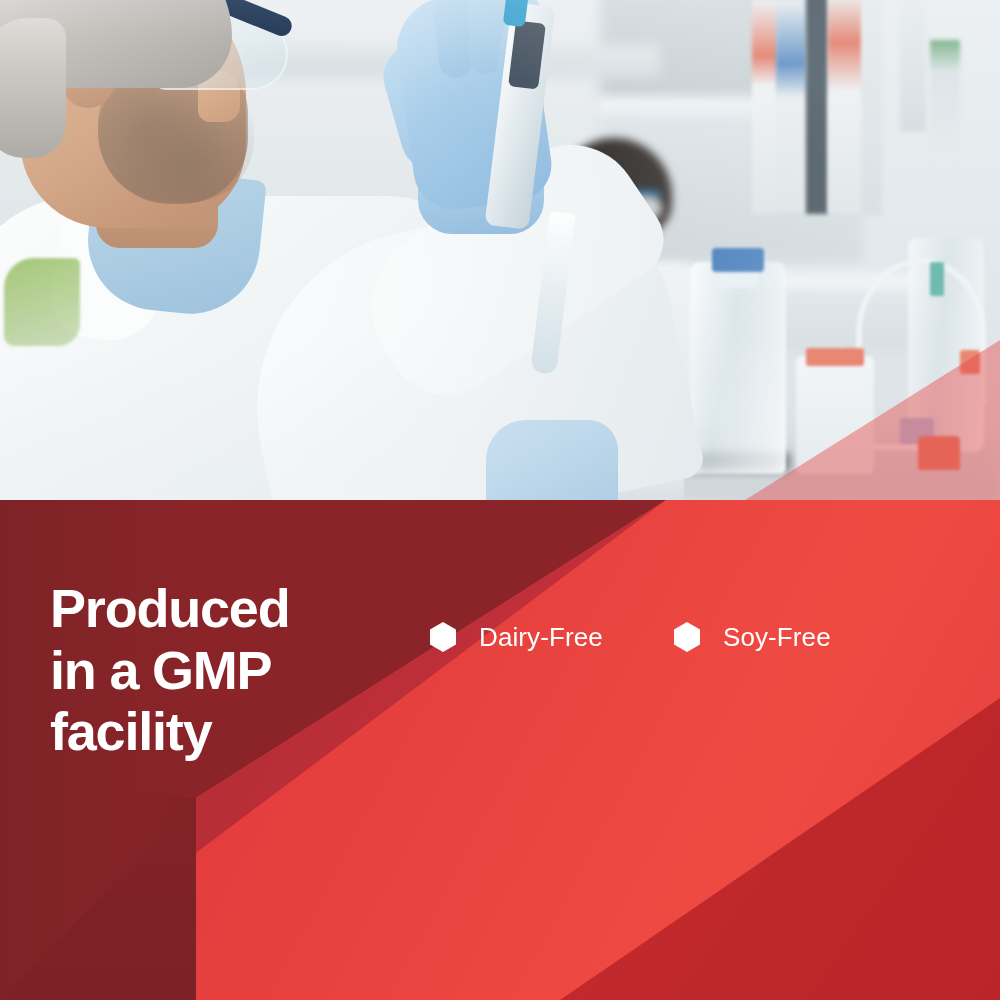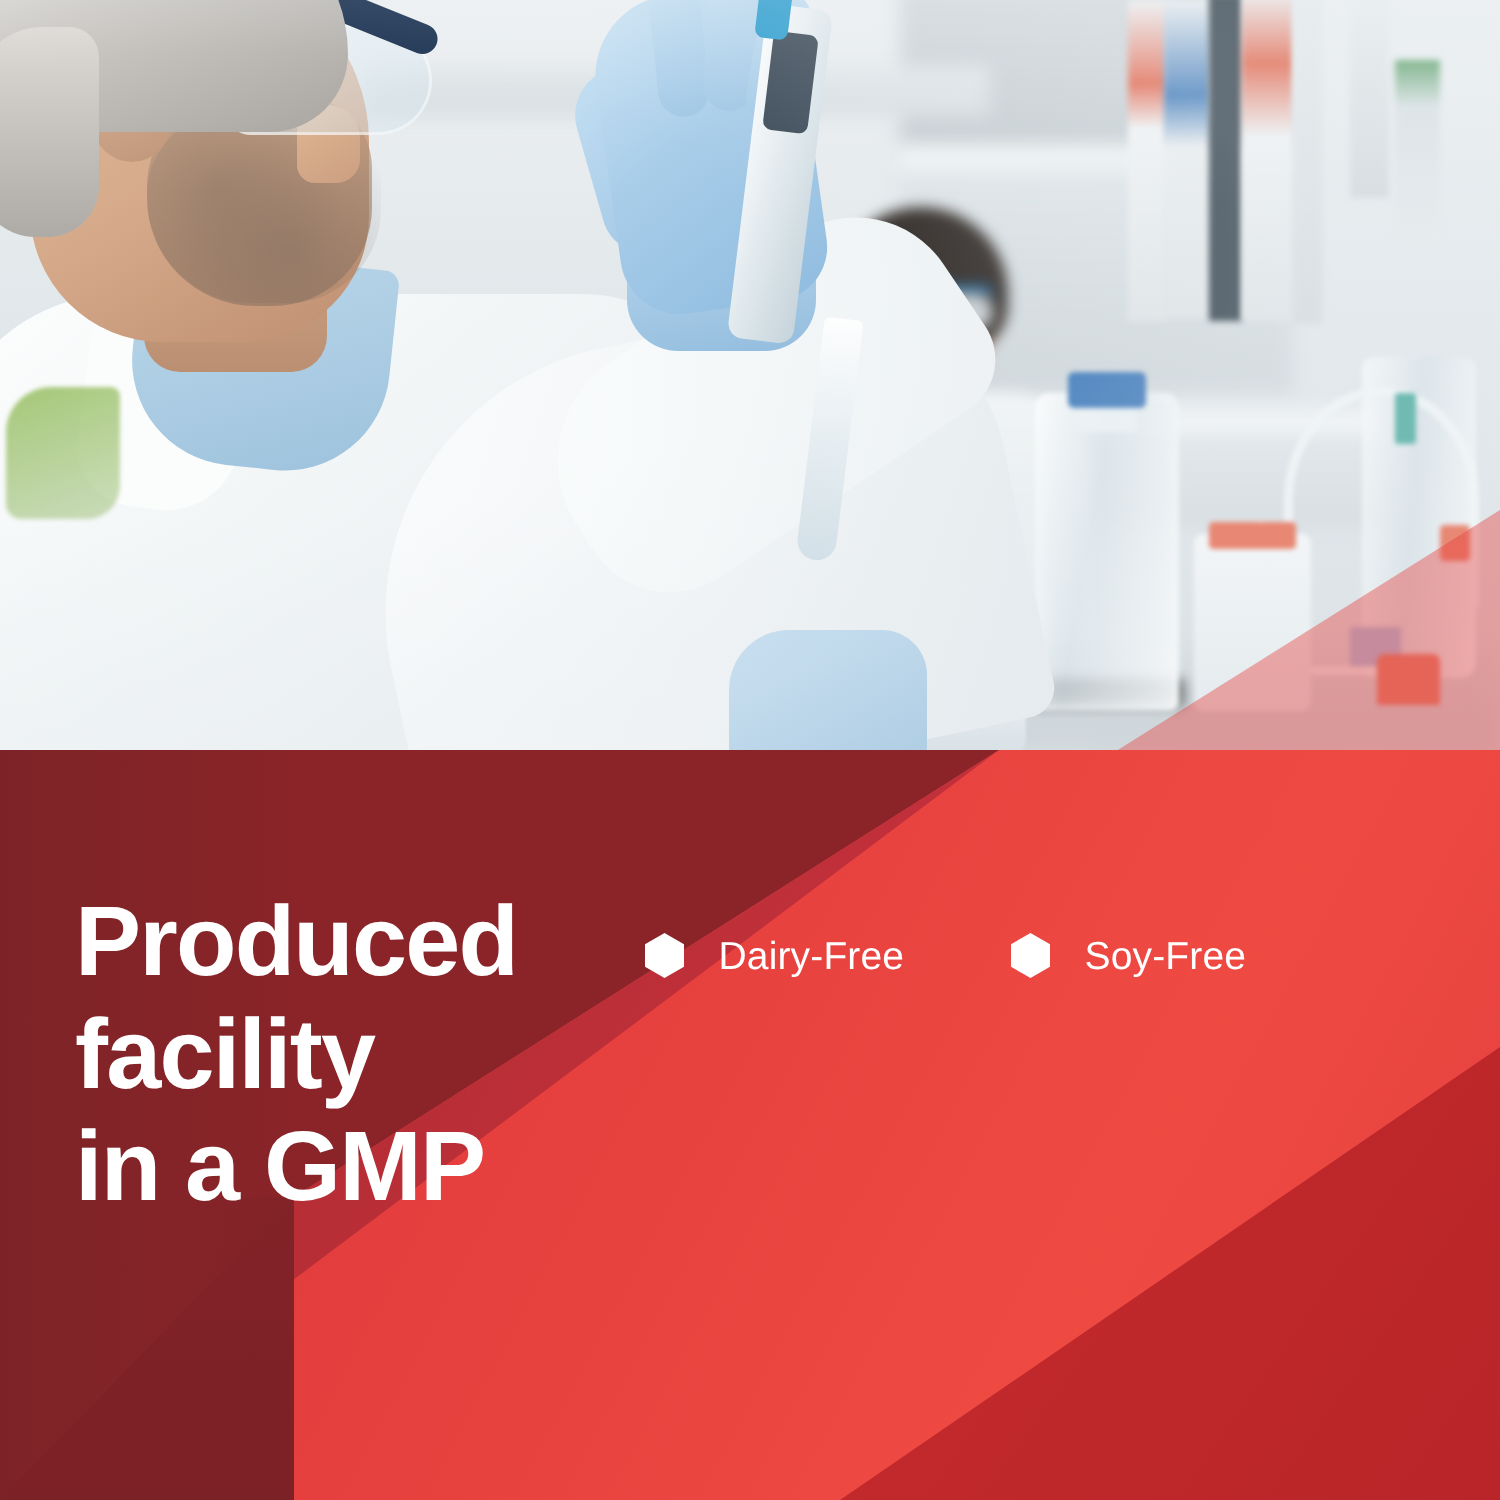--- a/index.html
+++ b/index.html
@@ -299,24 +299,24 @@
     clip-path:polygon(0 298px, 196px 298px, 196px 500px, 0 500px);
   }
 
   
   .panel-inner {
     position:absolute; inset:0;
     display:flex; align-items:flex-start;
   }
   .headline {
     position:absolute;
-    left:50px; top:90px;
+    left:50px; top:78px;
     width:350px;
     color:#ffffff;
-    font-size:66px;
+    font-size:54px;
     font-weight:bold;
     line-height:1.14;
     letter-spacing:-1.2px;
   }
   .headline .ln { display:block; }
 
   .claims {
     position:absolute;
     left:430px; top:104px;
     display:grid;
@@ -433,22 +433,22 @@
     <div class="band band-bright"></div>
     <div class="band band-mid"></div>
     <div class="band band-dark"></div>
     <div class="band band-leftcol"></div>
     <div class="band band-leftshade"></div>
 
     <div class="panel-inner">
 
       <h1 class="headline">
         <span class="ln">Produced</span>
+        <span class="ln">in a GMP</span>
         <span class="ln">facility</span>
-        <span class="ln">in a GMP</span>
       </h1>
 
       <div class="claims">
         <div class="claim">
           <span class="hexmark"></span>
           <span class="claim-label">Dairy-Free</span>
         </div>
         <div class="claim">
           <span class="hexmark"></span>
           <span class="claim-label">Soy-Free</span>

